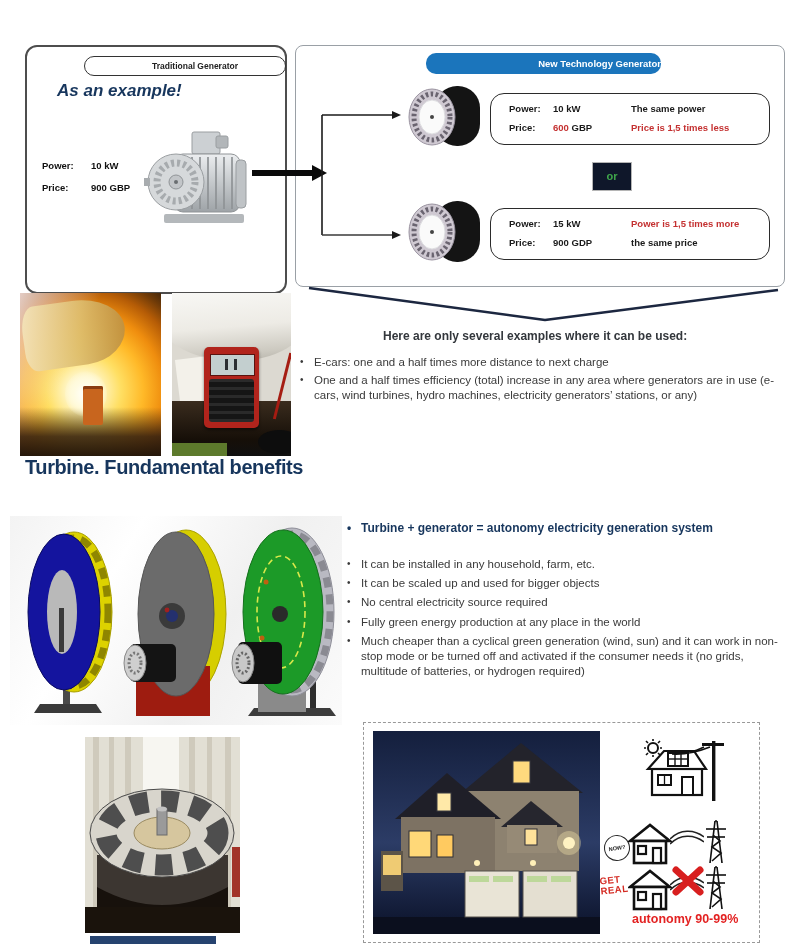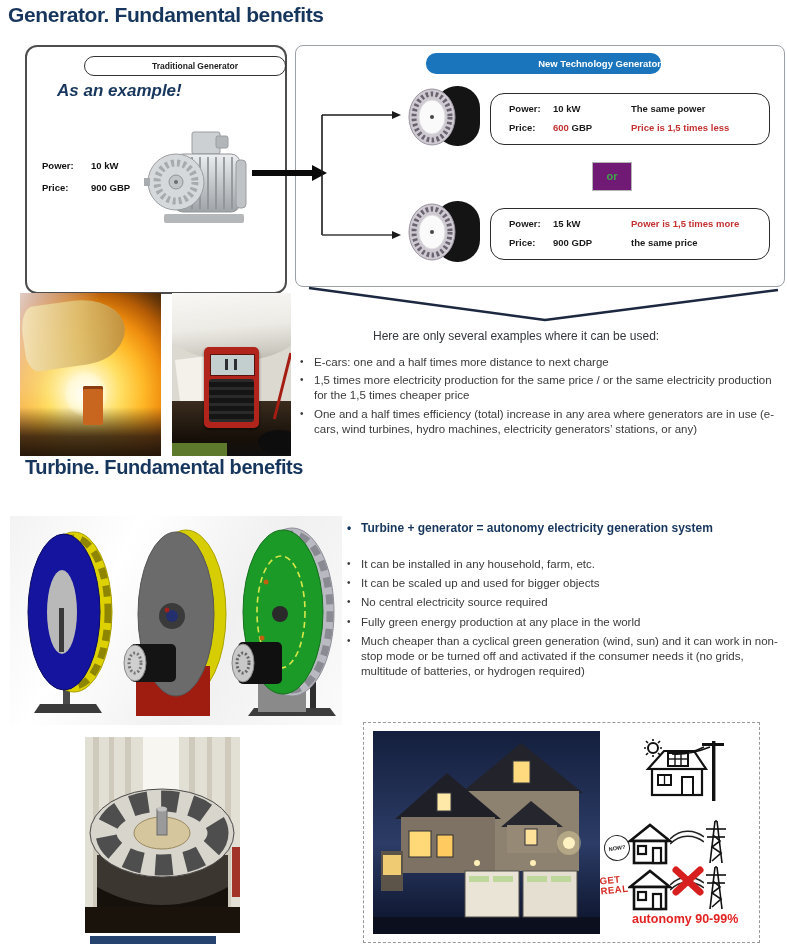--- a/index.html
+++ b/index.html
@@ -32,24 +32,24 @@
   .gen-img1{left:109px;top:37px;}
   .gen-img2{left:109px;top:151px;}
   .infobox{left:194px;width:278px;height:50px;border:1.5px solid #2b2b2b;border-radius:14px;background:#fff;}
   .ib1{top:47px;} .ib2{top:162px;}
   .ib-row{position:absolute;left:0;width:100%;height:12px;font-size:9.5px;font-weight:bold;}
   .ib-r1{top:9px;} .ib-r2{top:28px;}
   .ib-k{position:absolute;left:18px;} .ib-v{position:absolute;left:62px;white-space:nowrap;}
   .ib-n{position:absolute;left:140px;white-space:nowrap;}
   .red{color:#C43131;}
   .or-box{left:296px;top:116px;width:38px;height:27px;border:1px solid #b5b5b5;
-          color:#3fa64b;font-size:11px;font-weight:bold;text-align:center;line-height:27px;background:#701a75;}
-
-  
-  .examples-heading{left:373px;top:329px;width:402px;font-size:12px;font-weight:normal;color:#33373c;}
+          color:#3fa64b;font-size:11px;font-weight:bold;text-align:center;line-height:27px;background:#0f172a;}
+
+  
+  .examples-heading{left:383px;top:329px;width:402px;font-size:12px;font-weight:bold;color:#33373c;}
   .bullets{position:absolute;font-size:11.5px;color:#3a3a3a;line-height:1.32;}
   .gen-bullets{left:298px;top:355px;width:486px;}
   .bullet{position:relative;padding-left:16px;margin-bottom:3px;}
   .bullet::before{content:"•";position:absolute;left:2px;top:0;font-size:10px;}
   .turbine-headline{left:345px;top:521px;width:440px;font-size:12px;font-weight:bold;color:#17365D;
                     padding-left:16px;}
   .turbine-headline::before{content:"•";position:absolute;left:2px;top:0;color:#17365D;}
   .turbine-bullets{left:345px;top:557px;width:442px;}
   .turbine-bullets .bullet{margin-bottom:4px;}
 
@@ -107,21 +107,20 @@
 
   .bottom-bar{left:90px;top:936px;width:126px;height:8px;background:#26436f;}
 
   .overlay{position:absolute;left:0;top:0;pointer-events:none;}
 </style>
 </head>
 <body>
 
 <div class="canvas">
 
-  <div class="sec-title t1">Generator. Fundamental benefits</div>
 
   <div class="abs left-panel">
     <div class="abs trad-pill">Traditional Generator</div>
     <div class="abs example-note">As an example!</div>
     <div class="abs kv kv1">
       <span class="k">Power:</span>
       <span class="v">10 kW</span>
     </div>
     <div class="abs kv kv2">
       <span class="k">Price:</span>
@@ -211,21 +210,20 @@
     <line x1="322" y1="115" x2="392" y2="115" stroke="#1a1a1a" stroke-width="1.6"></line>
     <polygon points="392,111 401,115 392,119" fill="#1a1a1a"></polygon>
     <line x1="322" y1="235" x2="392" y2="235" stroke="#3a3a3a" stroke-width="1.6"></line>
     <polygon points="392,231 401,235 392,239" fill="#1a1a1a"></polygon>
     <path d="M309,288 L545,320 L778,290" fill="none" stroke="#1c2740" stroke-width="2.6" stroke-linejoin="round"></path>
   </svg>
 
   <div class="abs examples-heading">Here are only several examples where it can be used:</div>
   <div class="bullets gen-bullets">
     <div class="bullet">E-cars: one and a half times more distance to next charge</div>
-    <div class="bullet">1,5 times more electricity production for the same price / or the same electricity production for the 1,5 times cheaper price</div>
     <div class="bullet">One and a half times efficiency (total) increase in any area where generators are in use (e-cars, wind turbines, hydro machines, electricity generators’ stations, or any)</div>
   </div>
 
   <div class="abs photo1">
     <div class="drum1"></div>
     <div class="bulb1"></div>
     <div class="meter1"></div>
   </div>
   <div class="abs photo2">
     <div class="cyl2"></div>

